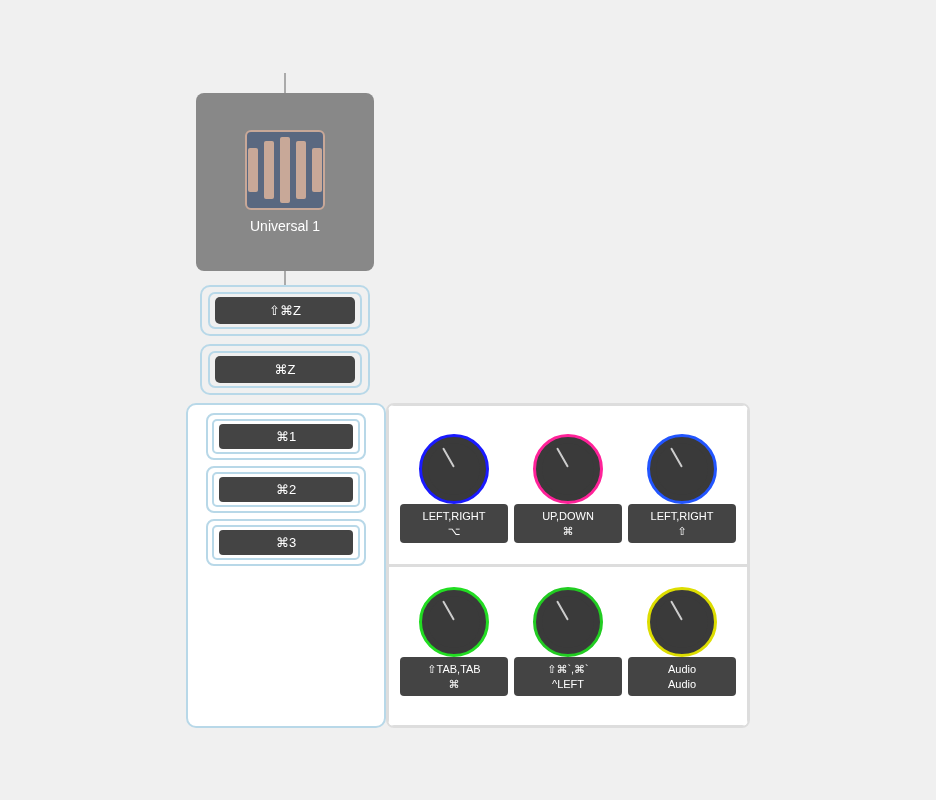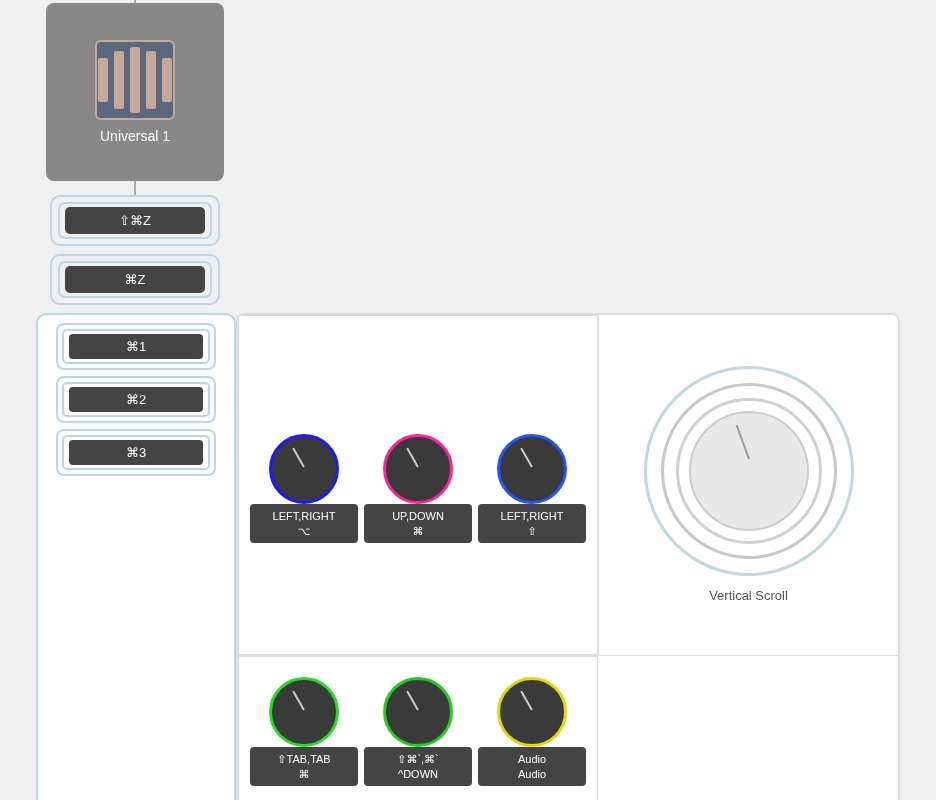--- a/index.html
+++ b/index.html
@@ -398,48 +398,38 @@
           </div>
 
           <div class="knob-container">
             <div class="knob knob-blue2">
               <div class="knob-dark-inner"></div>
             </div>
             <div class="knob-label-container">LEFT,RIGHT<br><span>⇧</span></div>
           </div>
         </div>
 
-        <div class="scroll-cell" style="border-left:1px solid #ddd;">
-          <div class="large-knob-outer">
-            <div class="large-knob-mid">
-              <div class="large-knob-inner">
-                <div class="large-knob-core"></div>
-              </div>
-            </div>
-          </div>
-          <span class="scroll-label">Vertical Scroll</span>
-        </div>
       </div>
 
       <div style="display:flex; flex-direction:row; border-top:1px solid #ddd;">
 
         <div class="grid-cell" style="min-width:360px; min-height:160px; flex-direction:row; gap:4px; padding:8px 8px 16px 8px;">
 
           <div class="knob-container">
             <div class="knob knob-green">
               <div class="knob-dark-inner"></div>
             </div>
             <div class="knob-label-container">⇧TAB,TAB<br><span>⌘</span></div>
           </div>
 
           <div class="knob-container">
             <div class="knob knob-green2">
               <div class="knob-dark-inner"></div>
             </div>
-            <div class="knob-label-container">⇧⌘`,⌘`<br><span>^DOWN</span></div>
+            <div class="knob-label-container">⇧⌘`,⌘`<br><span>^LEFT</span></div>
           </div>
 
           <div class="knob-container">
             <div class="knob knob-yellow">
               <div class="knob-dark-inner"></div>
             </div>
             <div class="knob-label-container">Audio<br><span>Audio</span></div>
           </div>
         </div>
 

